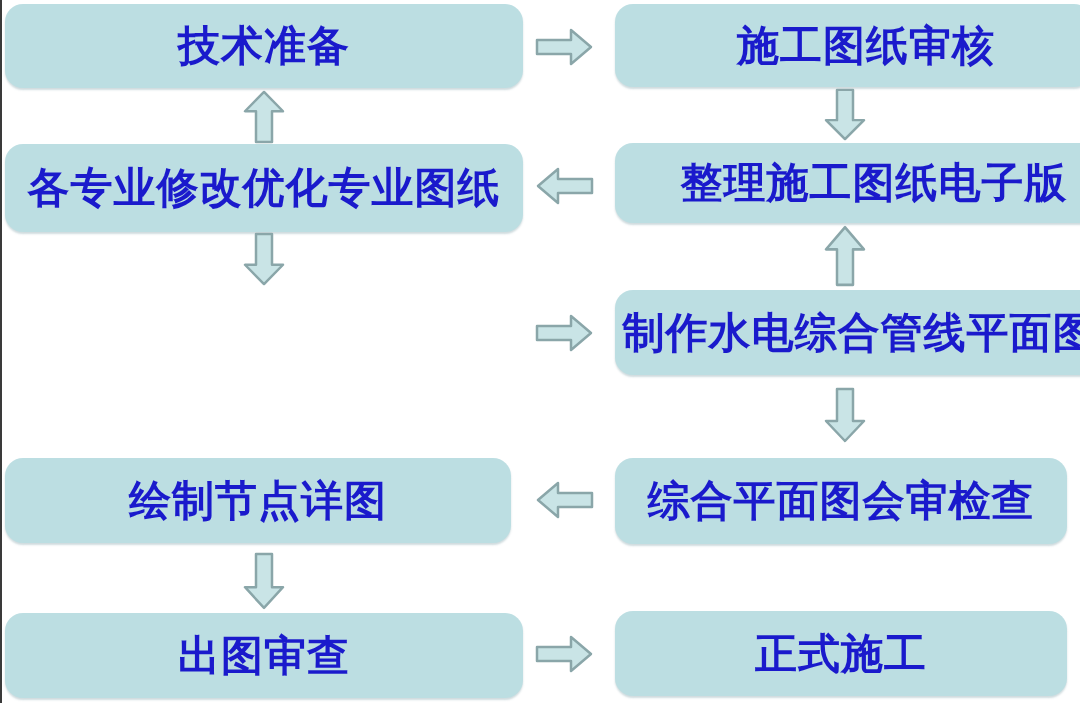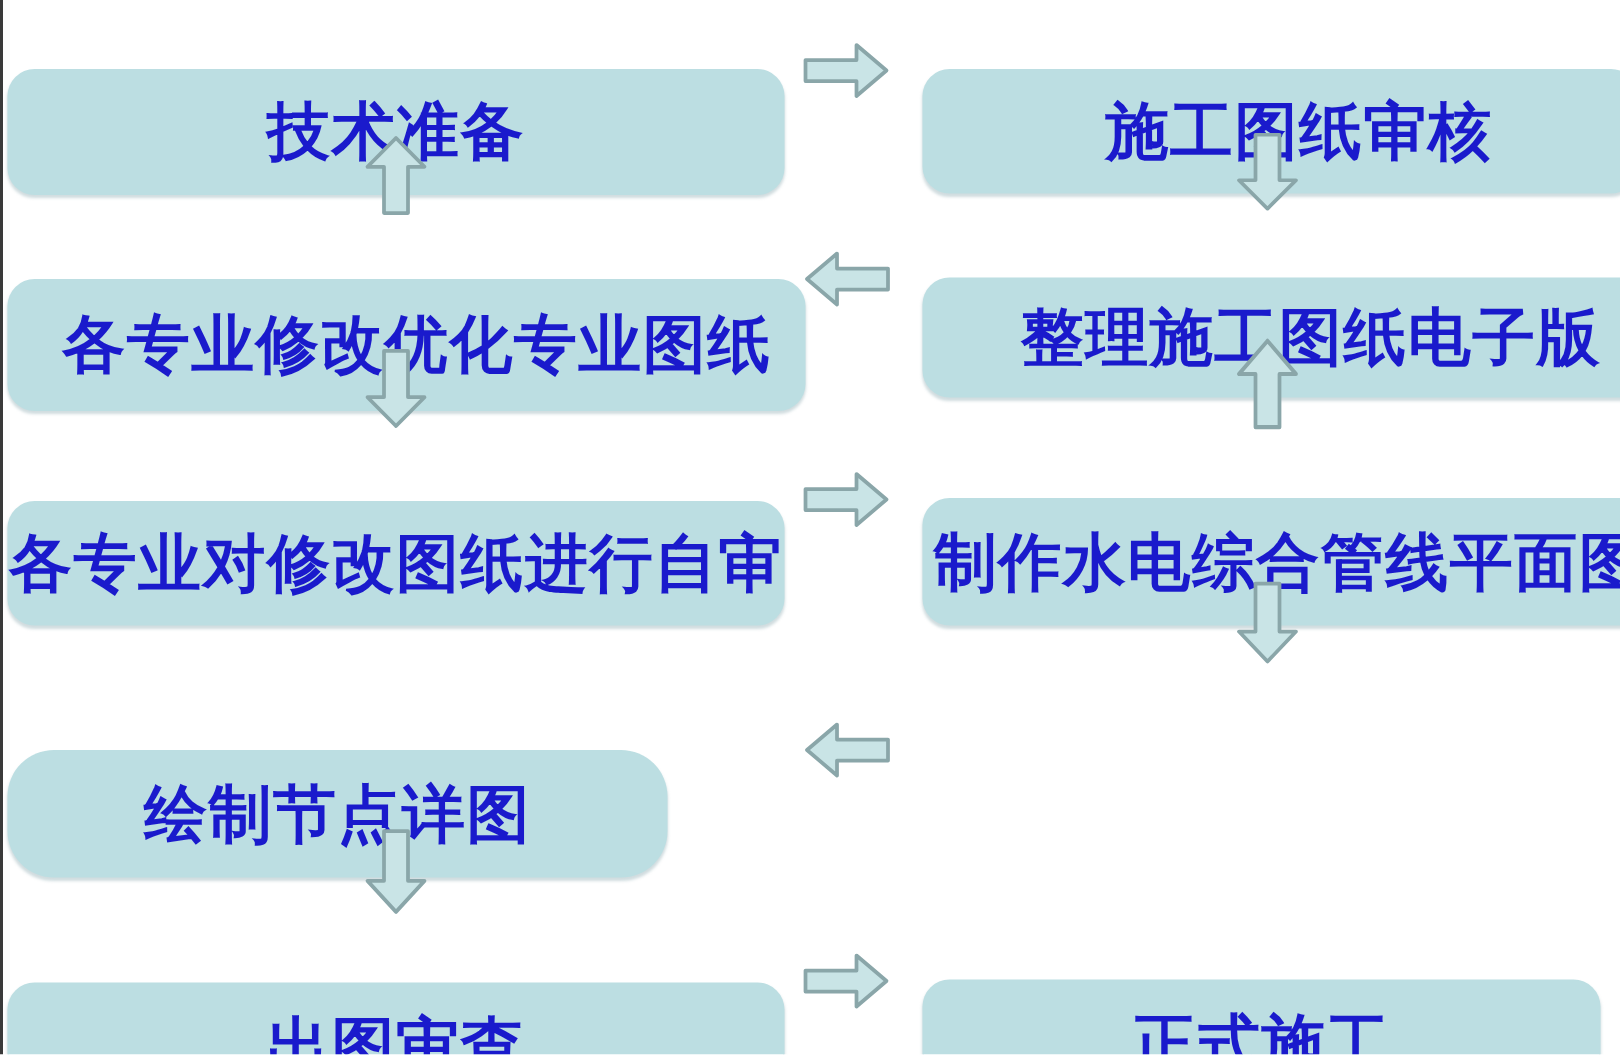--- a/index.html
+++ b/index.html
@@ -23,27 +23,26 @@
     box-shadow: 0 2px 2px rgba(150, 178, 183, 0.45);
     display: flex;
     align-items: center;
     justify-content: center;
     color: #1a1acc;
     font-size: 42px;
     font-weight: bold;
     letter-spacing: 1px;
     white-space: nowrap;
     text-align: center;
-    margin-top: 42px;
   }
   
   .n-l1 { left: 3px;   top: 4px;   width: 518px; height: 84px; }
-  .n-l2 { left: 3px;   top: 144px; width: 518px; height: 88px; padding-left: 14px; }
+  .n-l2 { left: 3px;   top: 144px; width: 518px; height: 88px; }
   .n-l3 { left: 3px;   top: 292px; width: 518px; height: 83px; }
-  .n-l4 { left: 3px;   top: 458px; width: 440px; height: 85px; border-radius: 31px; }
+  .n-l4 { left: 3px;   top: 458px; width: 506px; height: 85px; }
   .n-l5 { left: 3px;   top: 613px; width: 518px; height: 85px; }
   
   .n-r1 { left: 613px; top: 4px;   width: 452px; height: 83px; padding-left: 25px; }
   .n-r2 { left: 613px; top: 143px; width: 452px; height: 80px; padding-left: 33px; }
   .n-r3 { left: 613px; top: 290px; width: 488px; height: 85px; }
   .n-r4 { left: 613px; top: 458px; width: 452px; height: 86px; }
   .n-r5 { left: 613px; top: 611px; width: 452px; height: 85px; text-align: right; }
 
   .arrow {
     position: absolute;
@@ -69,26 +68,26 @@
   .a-v5 { left: 822px; top: 225px; width: 42px; height: 62px; }  
   .a-v6 { left: 822px; top: 387px; width: 42px; height: 56px; }  
 </style>
 </head>
 <body>
 
 <div id="canvas">
 
   <div class="node n-l1">技术准备</div>
   <div class="node n-l2">各专业修改优化专业图纸</div>
-  <div class="node n-l3">各专业对修改图纸进行自审</div>
   <div class="node n-l4">绘制节点详图</div>
   <div class="node n-l5">出图审查</div>
   <div class="node n-r1">施工图纸审核</div>
   <div class="node n-r2">整理施工图纸电子版</div>
   <div class="node n-r3">制作水电综合管线平面图</div>
+  <div class="node n-r4">综合平面图会审检查</div>
   <div class="node n-r5">正式施工</div>
 
   <svg class="arrow a-h1" viewBox="0 0 58 40">
     <polygon points="2,13 36,13 36,3 56,20 36,37 36,27 2,27"></polygon>
   </svg>
   <svg class="arrow a-h2" viewBox="0 0 58 40">
     <polygon points="56,13 22,13 22,3 2,20 22,37 22,27 56,27"></polygon>
   </svg>
   <svg class="arrow a-h3" viewBox="0 0 58 40">
     <polygon points="2,13 36,13 36,3 56,20 36,37 36,27 2,27"></polygon>

